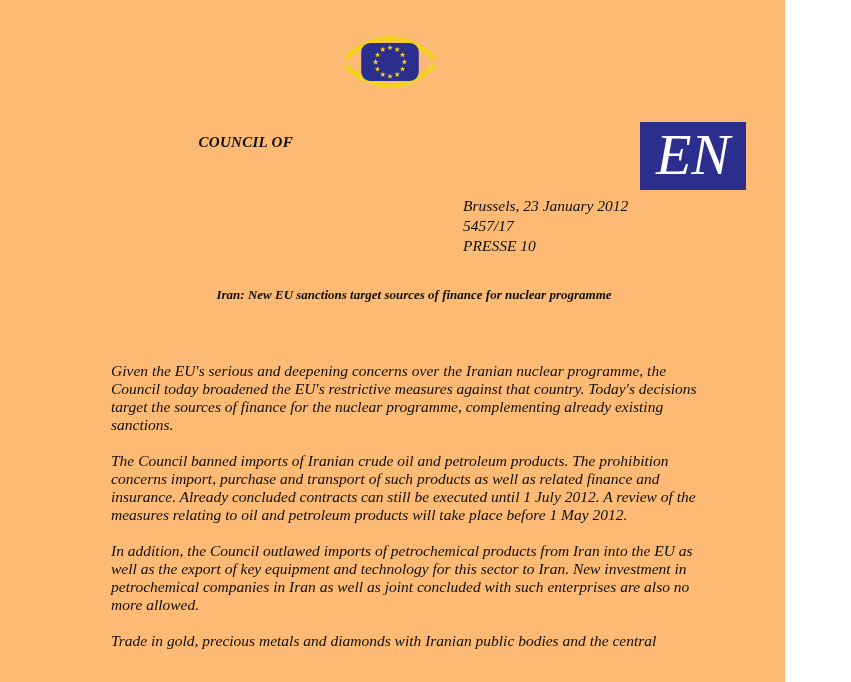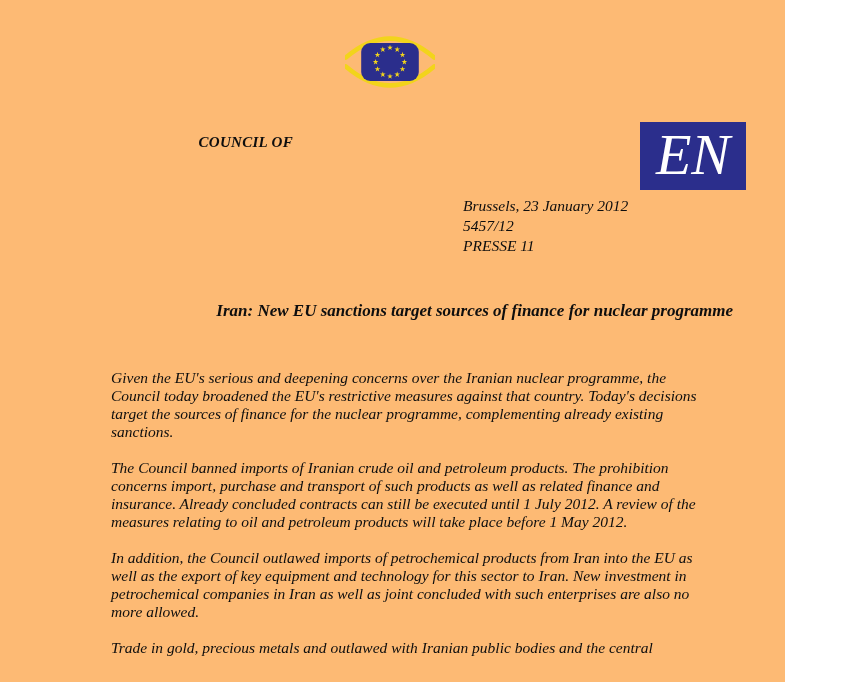--- a/index.html
+++ b/index.html
@@ -58,40 +58,40 @@
     top: 196px;
     font-size: 15.5px;
     line-height: 20px;
     margin-left: 8px;
   }
   .title {
     position: absolute;
     left: 111px;
     top: 284px;
     width: 606px;
-    margin: 16px;
-    text-align: right;
-    font-size: 17px;
+    margin: 0;
+    text-align: center;
+    font-size: 13px;
     font-weight: bold;
     line-height: 22px;
   }
   .title > span {
     display: inline-block;
     max-width: 540px;
   }
   .body {
     position: absolute;
     left: 111px;
     top: 353px;
     width: 606px;
     font-size: 15.5px;
     line-height: 18px;
   }
   .body p {
-    margin: 16px 0 18px 0;
+    margin: 9px 0 18px 0;
   }
 </style>
 </head>
 <body>
 
 <div class="page">
 
   <svg class="logo" viewBox="0 0 100 62" xmlns="http://www.w3.org/2000/svg" aria-hidden="true">
     <defs>
       <g id="star">
@@ -116,28 +116,28 @@
   </svg>
 
   <div class="org">
     <div>COUNCIL OF</div>
   </div>
 
   <div class="badge">EN</div>
 
   <div class="meta">
     <div>Brussels, 23 January 2012</div>
-    <div>5457/12</div>
-    <div>PRESSE 11</div>
+    <div>5457/17</div>
+    <div>PRESSE 10</div>
   </div>
 
   <h1 class="title">
     <span>Iran: New EU sanctions target sources of finance for nuclear programme</span>
   </h1>
 
   <div class="body">
     <p>Given the EU's serious and deepening concerns over the Iranian nuclear programme, the Council today broadened the EU's restrictive measures against that country. Today's decisions target the sources of finance for the nuclear programme, complementing already existing sanctions.</p>
     <p>The Council banned imports of Iranian crude oil and petroleum products. The prohibition concerns import, purchase and transport of such products as well as related finance and insurance. Already concluded contracts can still be executed until 1 July 2012. A review of the measures relating to oil and petroleum products will take place before 1 May 2012.</p>
     <p>In addition, the Council outlawed imports of petrochemical products from Iran into the EU as well as the export of key equipment and technology for this sector to Iran. New investment in petrochemical companies in Iran as well as joint concluded with such enterprises are also no more allowed.</p>
-    <p>Trade in gold, precious metals and outlawed with Iranian public bodies and the central</p>
+    <p>Trade in gold, precious metals and diamonds with Iranian public bodies and the central</p>
   </div>
 
 </div>
 
 </body></html>

